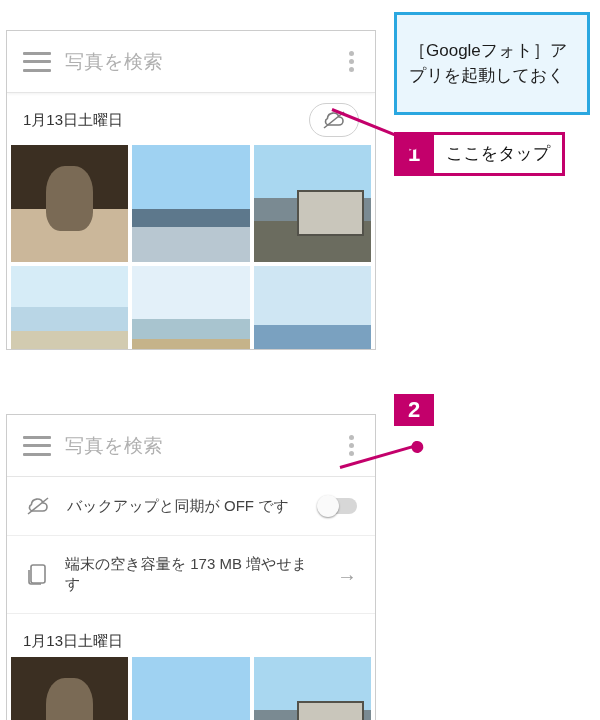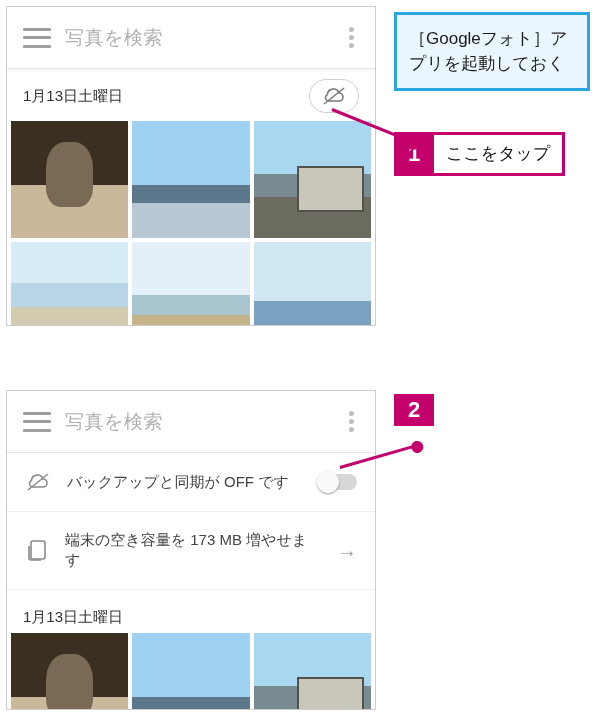--- a/index.html
+++ b/index.html
@@ -1,19 +1,19 @@
 <!DOCTYPE html>
 <html><head>
 <meta charset="utf-8">
 <style>
   * { box-sizing: border-box; margin: 0; padding: 0; }
   body { font-family: -apple-system, "Hiragino Sans", "Meiryo", sans-serif; background: #fff; width: 600px; height: 720px; position: relative; }
   .stage { position: relative; width: 600px; height: 720px; }
 
-  .phone { position: absolute; width: 370px; border: 1px solid #ccc; background: #fff; overflow: hidden; }
+  .phone { position: absolute; width: 370px; border: 1px solid #ccc; background: #fff; overflow: hidden; margin-top: 24px; }
   .phone1 { left: 6px; top: 6px; height: 320px; }
   .phone2 { left: 6px; top: 390px; height: 320px; }
 
   .topbar { height: 62px; display: flex; align-items: center; padding: 0 8px; background: #fff; border-bottom: 1px solid #e5e5e5; box-shadow: 0 1px 3px rgba(0,0,0,.06); }
   .burger { width: 28px; height: 20px; display: flex; flex-direction: column; justify-content: space-between; margin: 0 14px 0 8px; }
   .burger span { display: block; height: 3px; background: #9e9e9e; border-radius: 1px; }
   .search-ph { color: #b0b0b0; font-size: 19px; flex: 1; letter-spacing: .5px; }
   .kebab { width: 24px; display: flex; flex-direction: column; align-items: center; gap: 3px; margin-right: 4px;}
   .kebab i { width: 5px; height: 5px; background: #bdbdbd; border-radius: 50%; display:block;}
 
@@ -35,21 +35,21 @@
   .ph6 { background: linear-gradient(#cfe6f3 0 50%, #7aa1c0 50% 70%, #cdd7dc 70% 100%); }
 
   .card { background:#fff; }
   .rowcard { display:flex; align-items:center; padding: 18px 18px; border-bottom: 1px solid #eee; gap: 16px; }
   .rowcard .txt { flex:1; font-size: 15px; color:#444; line-height:1.35; }
   .switch { width: 38px; height: 16px; background:#d7d7d7; border-radius: 10px; position:relative; }
   .switch::after{content:"";position:absolute; left:-2px; top:-3px; width:22px; height:22px; background:#fafafa; border-radius:50%; box-shadow:0 1px 2px rgba(0,0,0,.4);}
   .arrow-r { font-size: 20px; color:#9e9e9e; }
 
   
-  .note-blue { position:absolute; border:3px solid #2aa7e0; background:#eaf6fd; padding: 12px 12px; font-size:17px; color:#1b1b1b; line-height:1.45; }
+  .note-blue { position:absolute; border:3px solid #2aa7e0; background:#eaf6fd; padding: 24px 12px; font-size:17px; color:#1b1b1b; line-height:1.45; }
   .note-blue.n1 { left:394px; top:12px; width:196px; }
 
   .step { position:absolute; display:flex; align-items:stretch; }
   .step .num { background:#c3006b; color:#fff; font-size:22px; font-weight:700; width:40px; display:flex; align-items:center; justify-content:center; border:3px solid #c3006b; }
   .step .body { border:3px solid #c3006b; border-left:none; background:#fff; padding: 8px 12px; font-size:17px; color:#111; display:flex; align-items:center; line-height:1.45; }
   .s1 { left:394px; top:132px; width:196px; height:44px;}
   .s2 { left:394px; top:394px; width:196px; }
   .s2 .body { width:156px; }
 
   

